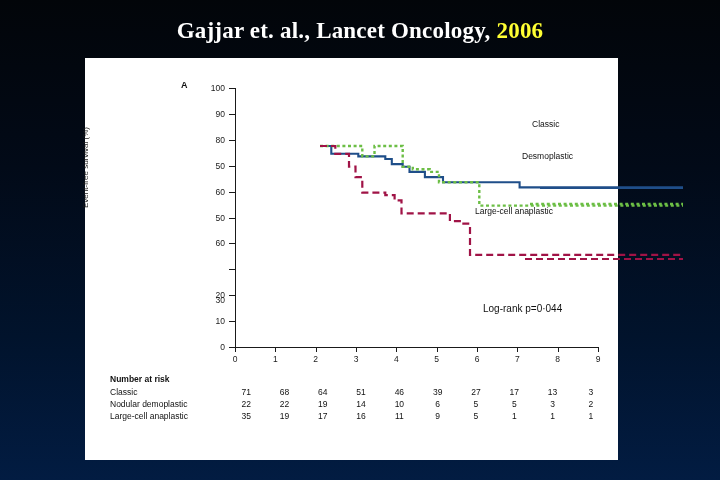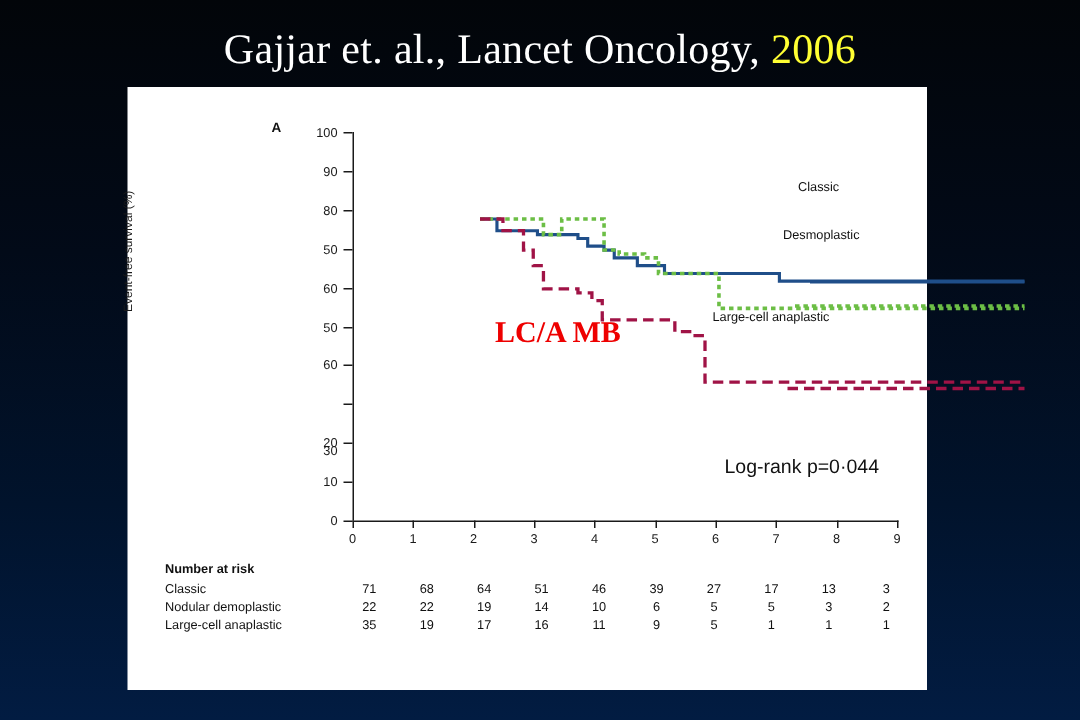--- a/index.html
+++ b/index.html
@@ -7,21 +7,21 @@
     width:720px;height:480px;overflow:hidden;
     background:linear-gradient(180deg,#020509 0%,#020a18 35%,#01132c 70%,#021c42 100%);
     font-family:"Liberation Sans", sans-serif;
   }
   #slide{position:relative;width:720px;height:480px;}
 
   
   #title{
     position:absolute;left:0;top:18px;width:720px;text-align:center;
     font-family:"Liberation Serif", serif;
-    font-weight:normal;font-size:28px;color:#ffffff;letter-spacing:.2px;
+    font-weight:bold;font-size:23px;color:#ffffff;letter-spacing:.2px;
     white-space:nowrap;
   }
   #title .yr{color:#ffff33;}
 
   
   #panel{
     position:absolute;left:85px;top:58px;width:533px;height:402px;
     background:#ffffff;
   }
 
@@ -46,21 +46,21 @@
 
   
   #curves{position:absolute;left:85px;top:58px;width:533px;height:402px;}
 
   
   .leg{position:absolute;font-size:8.5px;color:#111;white-space:nowrap;}
   #leg-classic{left:447px;top:61px;}
   #leg-desmo{left:437px;top:93px;}
   #leg-lca{left:390px;top:148px;}
 
-  #logrank{position:absolute;left:398px;top:245px;font-size:13px;color:#111;white-space:nowrap;}
+  #logrank{position:absolute;left:398px;top:245px;font-size:10px;color:#111;white-space:nowrap;}
 
   
   #lca-mb{
     position:absolute;left:245px;top:153px;
     font-family:"Liberation Serif", serif;
     font-weight:bold;font-size:20px;color:#ee0000;white-space:nowrap;
   }
 
   
   #risk{position:absolute;left:25px;top:316px;width:500px;}
@@ -139,21 +139,20 @@
         <line x1="370" x2="513" y1="72" y2="72" stroke="#1f4e89" stroke-width="2.1"></line>
         <line x1="360" x2="513" y1="88" y2="88" stroke="#6cbe45" stroke-width="2.4" stroke-dasharray="3,2.6"></line>
         <line x1="355" x2="513" y1="143" y2="143" stroke="#a01346" stroke-width="2.2" stroke-dasharray="7,4"></line>
       </svg>
 
     <div class="leg" id="leg-classic">Classic</div>
     <div class="leg" id="leg-desmo">Desmoplastic</div>
     <div class="leg" id="leg-lca">Large-cell anaplastic</div>
 
     <div id="logrank">Log-rank p=0·044</div>
-    <div id="lca-mb">LC/A MB</div>
 
     <div id="risk">
       <div class="hdr">Number at risk</div>
       <table>
           <tbody id="risk-body">
             <tr>
               <td class="rl">Classic</td>
               <td class="v">71</td>
               <td class="v">68</td>
               <td class="v">64</td>

